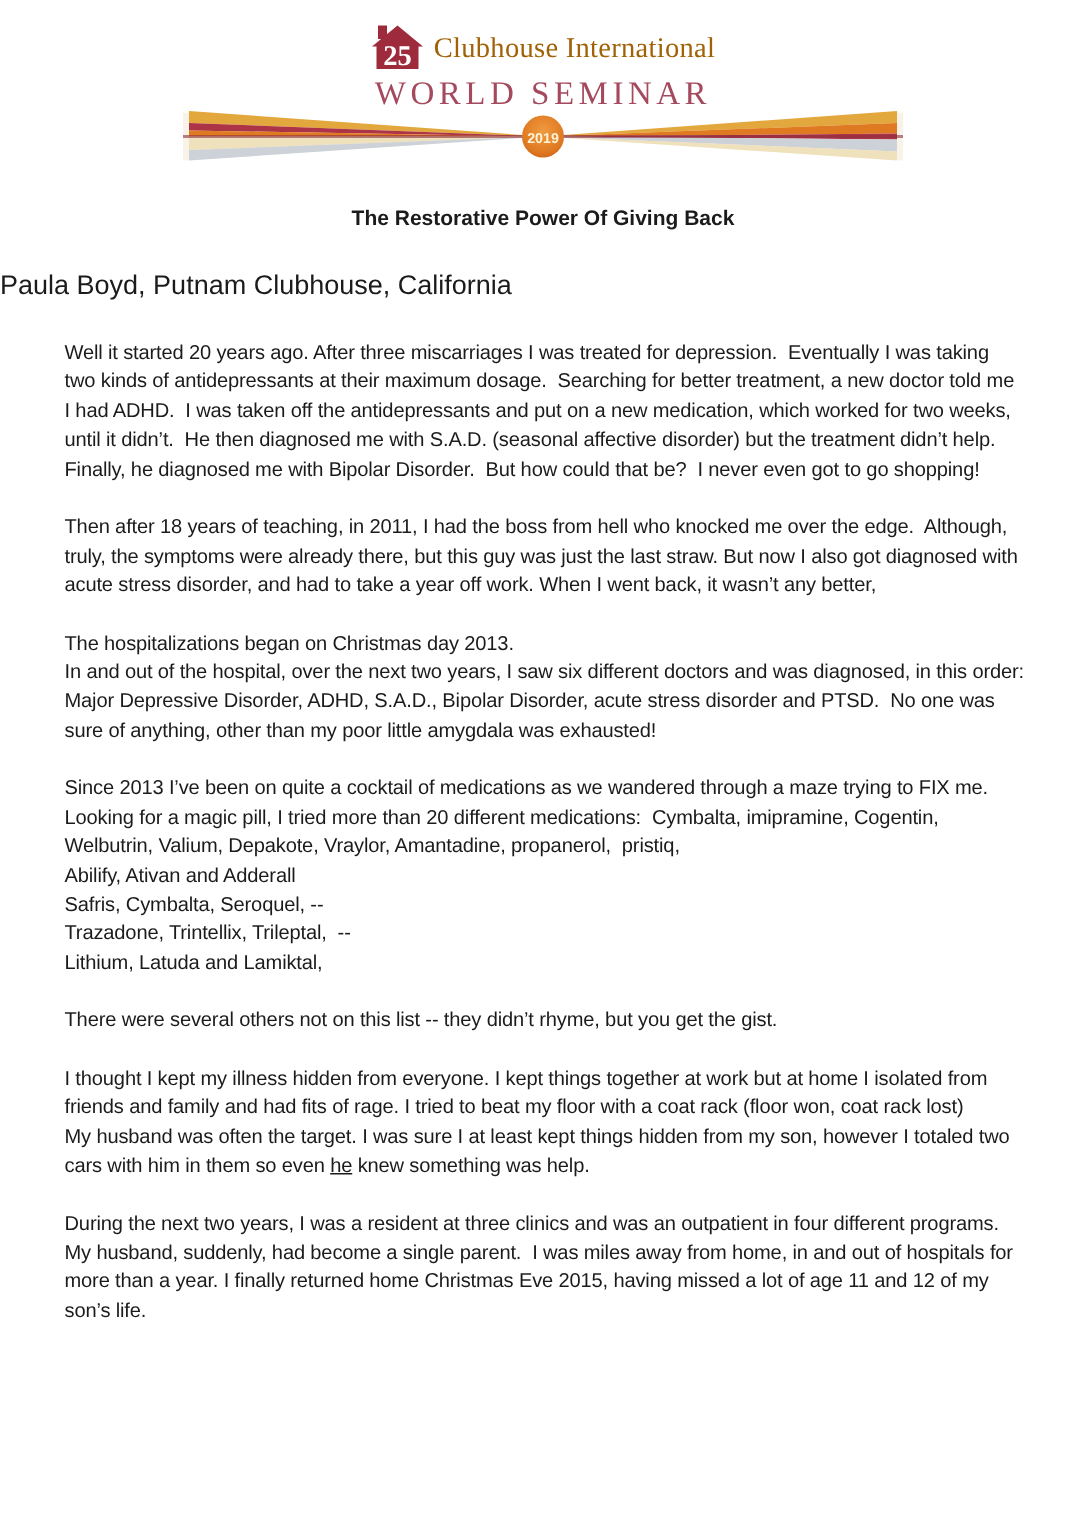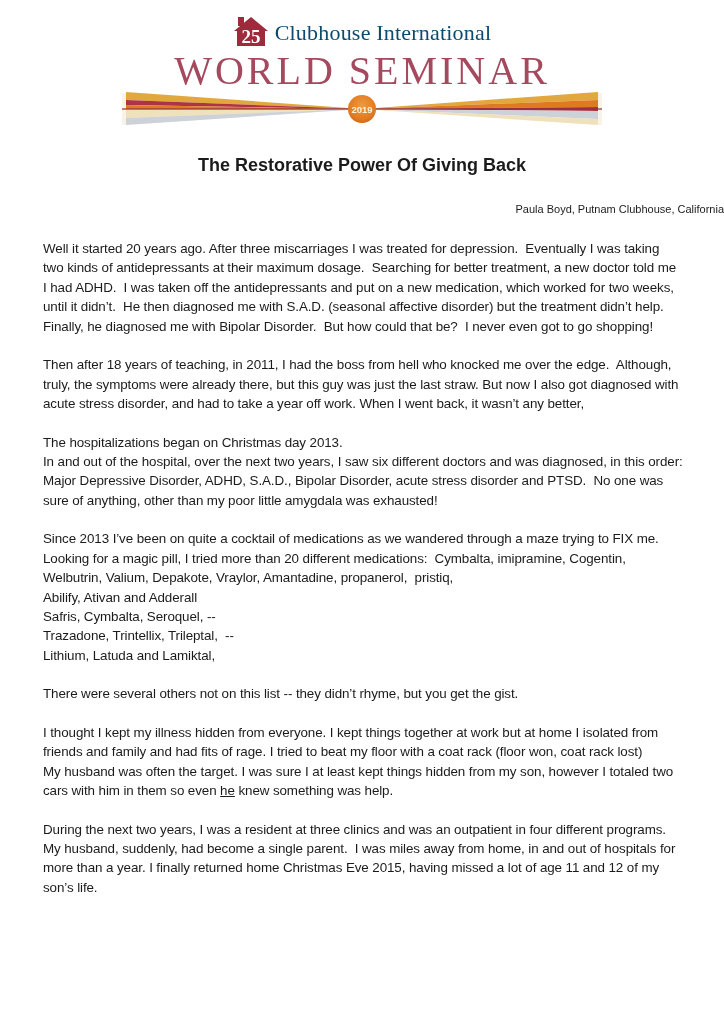--- a/index.html
+++ b/index.html
@@ -18,50 +18,50 @@
   .logo-block { text-align: center; }
   .brand-row {
     display: flex;
     justify-content: center;
     align-items: center;
     gap: 6px;
     height: 34px;
   }
   .brand-text {
     font-family: "Liberation Serif", serif;
-    font-size: 22px;
-    color: #0c4a6e;
+    font-size: 19px;
+    color: #a16207;
     letter-spacing: 0.2px;
   }
   .world-seminar {
     font-family: "Liberation Serif", serif;
-    font-size: 40px;
+    font-size: 22px;
     line-height: 1.0;
     color: #a54a5e;
     letter-spacing: 3px;
     margin-top: 1px;
     text-align: center;
   }
   .starburst { display: block; margin: 1px auto 0 auto; }
   .location-line {
     font-size: 10px;
     color: #8d939c;
     letter-spacing: 1.8px;
     margin-top: 1px;
   }
   
   .doc-title {
     text-align: center;
-    font-size: 18px;
+    font-size: 14px;
     font-weight: bold;
     margin-top: 25px;
   }
   .doc-byline {
-    text-align: right;
-    font-size: 11px;
+    text-align: left;
+    font-size: 18px;
     margin-top: 27px;
   }
   .doc-body {
     margin: 24px 41px 0 43px;
     font-size: 13.4px;
     line-height: 1.45;
     letter-spacing: -0.1px;
   }
   .para {
     margin: 0 0 19px 0;

